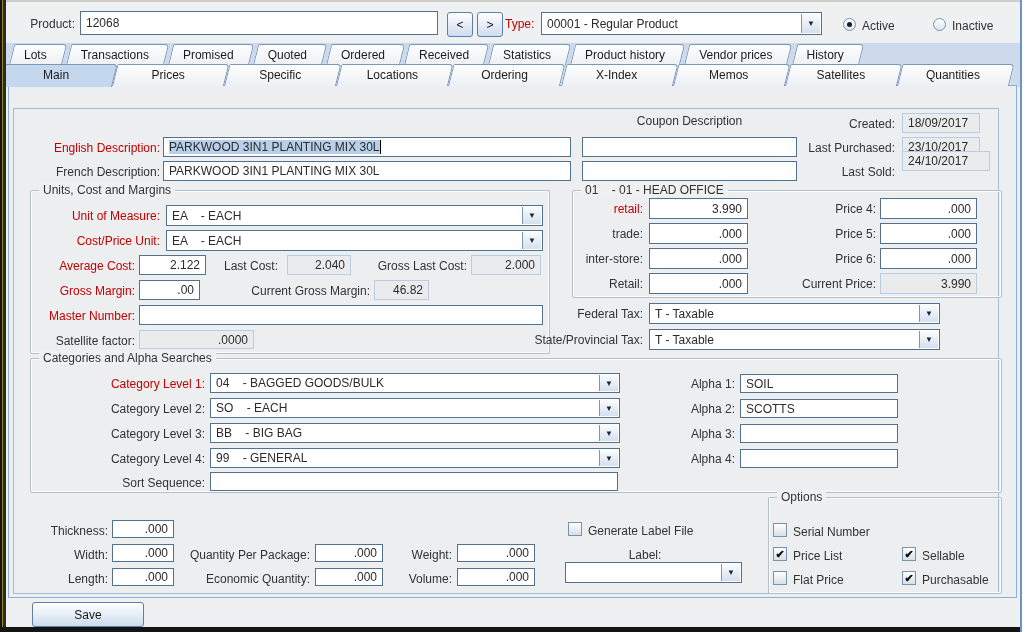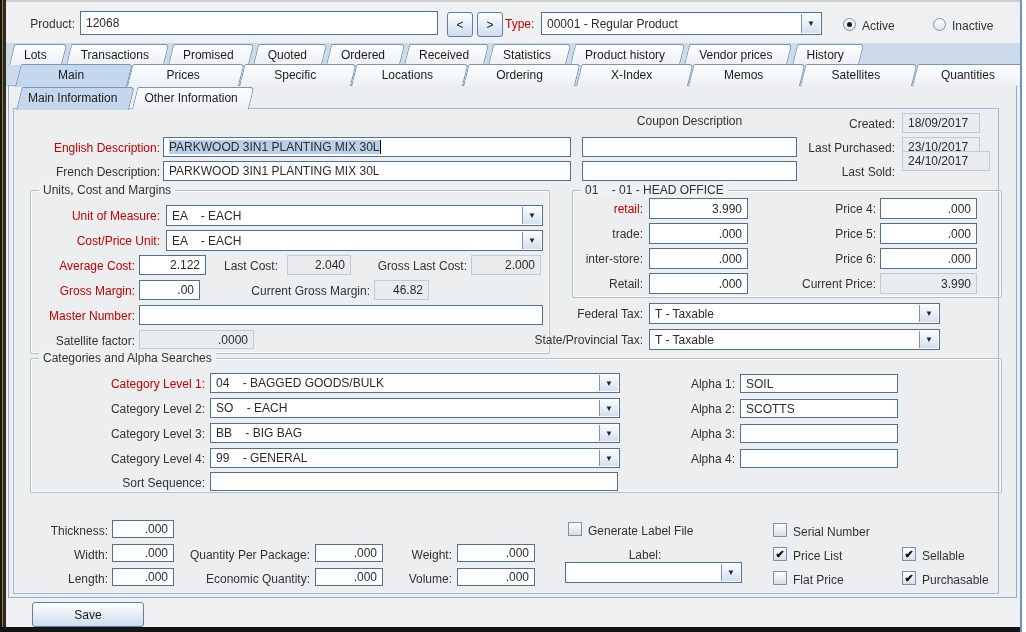--- a/index.html
+++ b/index.html
@@ -44,21 +44,21 @@
   .tab{position:relative;display:flex;align-items:center;justify-content:center;
        padding:0 15px;color:#1c1c1c;cursor:default}
   .tab::before{content:"";position:absolute;inset:0;background:linear-gradient(#fdfefe,#edf0f4);
        border:1px solid #7a97b5;border-bottom:none;border-radius:2px 4px 0 0;
        transform:skewX(-14deg);transform-origin:0 100%;box-sizing:border-box}
   .tab.sel{z-index:4}
   .tab.sel::before{background:#c4d7ec;inset:0 0 -1px 0}
   .tab .tl{position:relative;z-index:1}
   #tabs-row1{left:9px;top:44px;height:21px}
   #tabs-row1 .tab{margin-right:4px}
-  #tabs-row2{left:15px;top:64px;width:1009px;height:22px}
+  #tabs-row2{left:0;top:64px;width:1009px;height:22px}
   #tabs-row2 .tab{flex:1}
   #subtabs{left:16px;top:87px;height:22px}
   #subtabs .tab{margin-right:3px;padding:0 12px}
   
   .panel{position:absolute;left:8px;top:85px;width:1009px;height:513px;background:#eceef0;
        border:1px solid #8fafd0;box-sizing:border-box;z-index:1}
   .inner{position:absolute;left:13px;top:108px;width:986px;height:486px;border:1px solid #9fbbd6;box-sizing:border-box;z-index:2}
   .z{z-index:5}
 </style>
 </head>
@@ -152,28 +152,20 @@
       </div>
       <div class="tab">
         <span class="tl">Satellites</span>
       </div>
       <div class="tab">
         <span class="tl">Quantities</span>
       </div>
     </div>
 
   <div class="panel"></div>
-  <div class="tabs" id="subtabs">
-      <div class="tab sel">
-        <span class="tl">Main Information</span>
-      </div>
-      <div class="tab">
-        <span class="tl">Other Information</span>
-      </div>
-    </div>
   <div class="inner"></div>
 
   <div class="lbl c z" style="left:582px;top:114px;width:215px">Coupon Description</div>
   <div class="lbl r z" style="left:755px;top:117px;width:140px">Created:</div>
   <div class="inp ro c z" style="left:902px;top:113px;width:78px">
       <span>18/09/2017</span>
     </div>
 
   <div class="lbl r red z" style="left:40px;top:141px;width:120px">English Description:</div>
   <div class="inp z" style="left:163px;top:137px;width:408px">
@@ -366,20 +358,23 @@
   <div class="chk z" style="left:568px;top:522px">
       <span class="mark">✔</span>
     </div>
   <div class="lbl z" style="left:588px;top:524px">Generate Label File</div>
   <div class="lbl c z" style="left:565px;top:548px;width:160px">Label:</div>
   <div class="inp combo z" style="left:565px;top:562px;width:177px;height:21px">
     <span></span>
       <span class="cbtn">▼</span>
   </div>
 
+  <div class="grp z" style="left:768px;top:497px;width:232px;height:95px">
+    <span class="gt">Options</span>
+  </div>
   <div class="chk z" style="left:773px;top:523px">
       <span class="mark">✔</span>
     </div>
   <div class="lbl z" style="left:793px;top:525px">Serial Number</div>
   <div class="chk z on" style="left:773px;top:547px">
       <span class="mark">✔</span>
     </div>
   <div class="lbl z" style="left:793px;top:549px">Price List</div>
   <div class="chk z" style="left:773px;top:571px">
       <span class="mark">✔</span>

